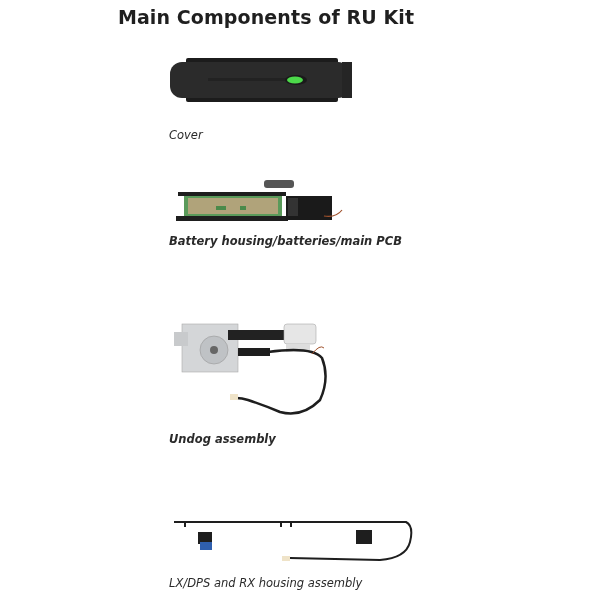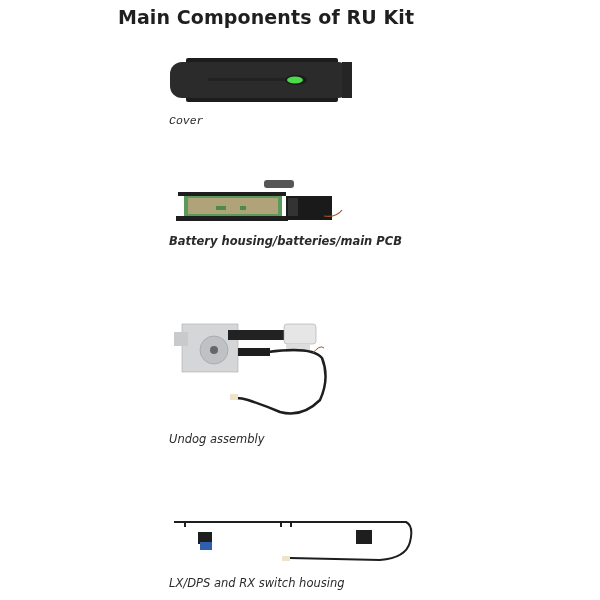--- a/index.html
+++ b/index.html
@@ -16,21 +16,21 @@
 <div class="img" style="left:168px;top:56px;width:186px;height:48px;">
   <svg width="186" height="48" viewBox="0 0 186 48">
     <rect x="18" y="2" width="152" height="44" rx="2" fill="#1c1c1c"></rect>
     <rect x="2" y="6" width="180" height="36" rx="12" fill="#2b2b2b"></rect>
     <rect x="174" y="6" width="10" height="36" fill="#252525"></rect>
     <rect x="40" y="22" width="90" height="3" fill="#222"></rect>
     <ellipse cx="128" cy="24" rx="11" ry="5" fill="#1a1a1a"></ellipse>
     <ellipse cx="127" cy="24" rx="8" ry="3.5" fill="#4cd94a"></ellipse>
   </svg>
 </div>
-<div class="caption" style="top:114px;font-family:Liberation Mono, monospace;">Cover</div>
+<div class="caption" style="top:128px;">Cover</div>
 
 <div class="img" style="left:174px;top:180px;width:170px;height:48px;">
   <svg width="170" height="48" viewBox="0 0 170 48">
     <rect x="90" y="0" width="30" height="8" rx="3" fill="#555"></rect>
     <rect x="4" y="12" width="108" height="4" fill="#1e1e1e"></rect>
     <rect x="2" y="36" width="112" height="5" fill="#1e1e1e"></rect>
     <rect x="10" y="16" width="98" height="20" fill="#5a9a5a"></rect>
     <rect x="14" y="18" width="90" height="16" fill="#b0a37a"></rect>
     <rect x="42" y="26" width="10" height="4" fill="#4a8a4a"></rect>
     <rect x="66" y="26" width="6" height="4" fill="#4a8a4a"></rect>
@@ -49,27 +49,27 @@
     <circle cx="42" cy="32" r="4" fill="#666"></circle>
     <rect x="56" y="12" width="60" height="10" fill="#222"></rect>
     <rect x="112" y="6" width="32" height="20" rx="3" fill="#e6e6e6" stroke="#aaa" stroke-width="0.6"></rect>
     <rect x="114" y="26" width="24" height="8" fill="#ddd"></rect>
     <rect x="66" y="30" width="32" height="8" fill="#1e1e1e"></rect>
     <path d="M96 34 Q140 28 150 40 Q158 60 148 82 Q130 100 108 94 Q94 88 76 82 Q70 80 64 80" stroke="#1e1e1e" stroke-width="2.5" fill="none"></path>
     <rect x="58" y="76" width="8" height="6" fill="#efe3c8"></rect>
     <path d="M140 36 Q148 26 152 30" stroke="#a0522d" stroke-width="1" fill="none"></path>
   </svg>
 </div>
-<div class="caption" style="top:432px;">Undog assembly</div>
+<div class="caption" style="top:432px;font-weight:bold;">Undog assembly</div>
 
 <div class="img" style="left:170px;top:514px;width:246px;height:54px;">
   <svg width="246" height="54" viewBox="0 0 246 54">
     <path d="M4 8 L236 8 Q244 12 240 28 Q236 44 210 46 L120 44" stroke="#1e1e1e" stroke-width="2" fill="none"></path>
     <rect x="14" y="8" width="2" height="5" fill="#1e1e1e"></rect>
     <rect x="110" y="8" width="2" height="5" fill="#1e1e1e"></rect>
     <rect x="120" y="8" width="2" height="5" fill="#1e1e1e"></rect>
     <rect x="28" y="18" width="14" height="12" fill="#1e1e1e"></rect>
     <rect x="30" y="28" width="12" height="8" fill="#2f5fae"></rect>
     <rect x="186" y="16" width="16" height="14" fill="#1e1e1e"></rect>
     <rect x="112" y="42" width="8" height="5" fill="#efe3c8"></rect>
   </svg>
 </div>
-<div class="caption" style="top:576px;">LX/DPS and RX switch housing</div>
+<div class="caption" style="top:576px;">LX/DPS and RX housing assembly</div>
 
 </body></html>

